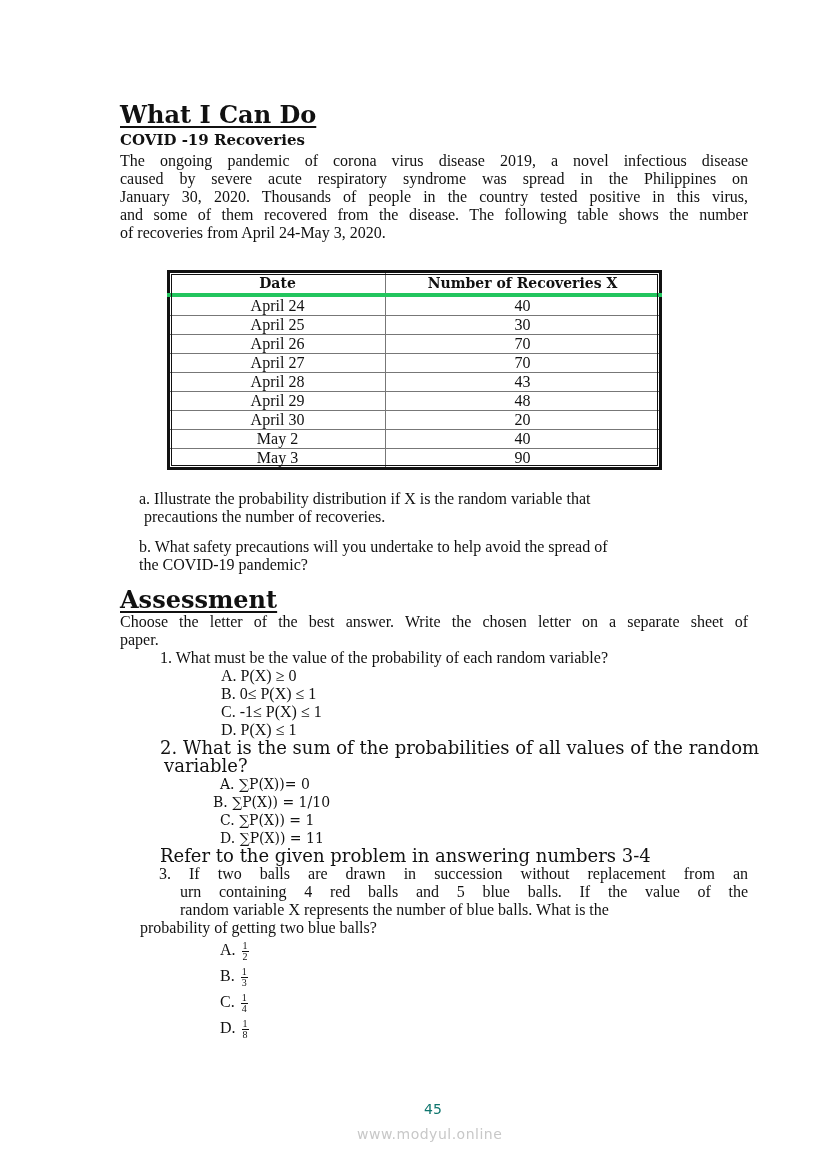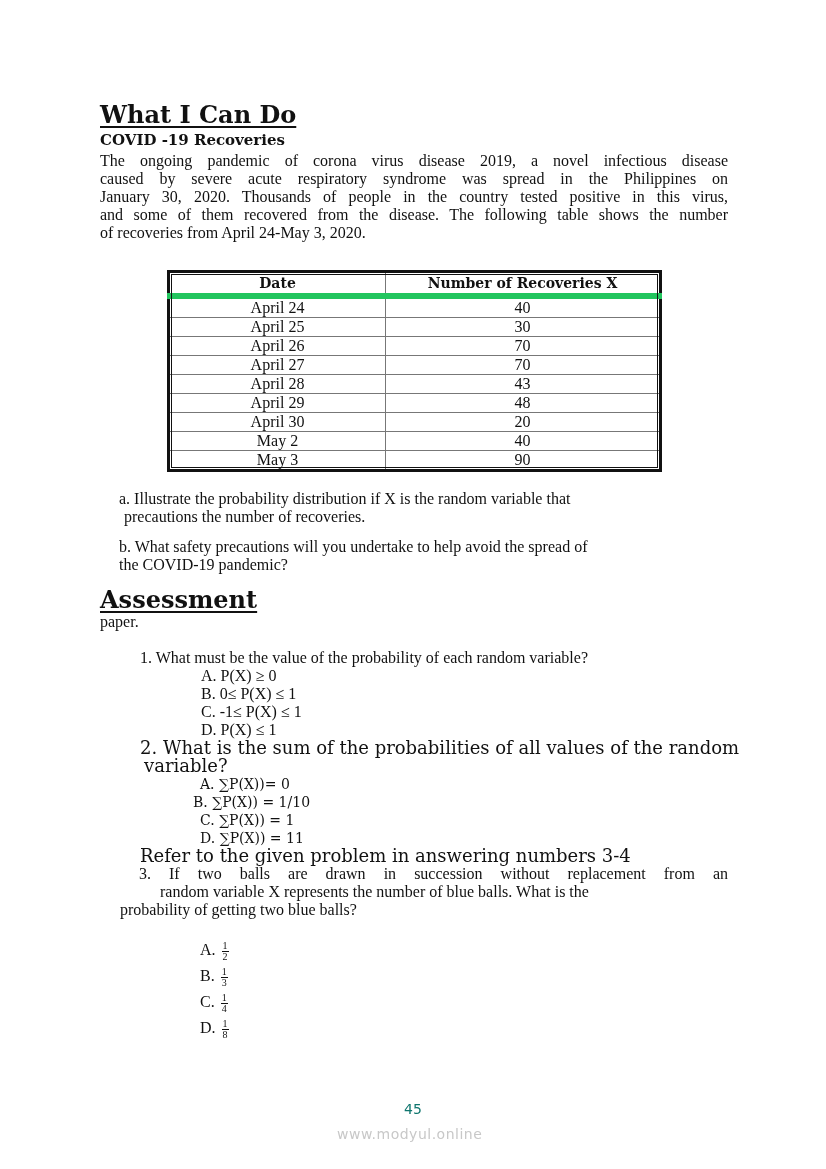--- a/index.html
+++ b/index.html
@@ -1,29 +1,29 @@
 <!DOCTYPE html>
 <html><head>
 <meta charset="utf-8">
 <style>
   html, body { margin: 0; padding: 0; background: #ffffff; }
   body { width: 826px; height: 1169px; position: relative; overflow: hidden;
          font-family: "DejaVu Serif", serif; color: #111; }
   .page { position: absolute; left: 0; top: 0; width: 826px; height: 1169px; }
-  .abs { position: absolute; white-space: nowrap; }
+  .abs { position: absolute; white-space: nowrap; margin-left: 20px; }
   .h1 { font-family: "DejaVu Serif", serif; font-weight: bold; font-size: 24px;
         text-decoration: underline; text-decoration-thickness: 2px; text-underline-offset: 3px; letter-spacing: 0px; }
   .h2 { font-family: "DejaVu Serif", serif; font-weight: bold; font-size: 15px; }
   .body { font-family: "Liberation Serif", serif; font-size: 16px; line-height: 18px; }
   .line-just { display: block; text-align: justify; text-align-last: justify; white-space: normal; }
   .bk { font-family: "DejaVu Serif", serif; font-size: 18px; line-height: 18px; }
   table.rec { position: absolute; left: 167px; top: 270px; width: 495px; border-collapse: collapse;
               border: 3px solid #111; outline: 1px solid #111; outline-offset: -5px; }
   table.rec th, table.rec td { border: 1px solid #777; font-size: 14px; text-align: center; padding: 0; height: 18px; line-height: 18px; }
-  table.rec th { font-family: "DejaVu Serif", serif; font-weight: bold; height: 20px; border-bottom: 6px solid #22c55e; }
+  table.rec th { font-family: "DejaVu Serif", serif; font-weight: bold; height: 20px; border-bottom: 4px solid #22c55e; }
   table.rec td { font-family: "Liberation Serif", serif; font-size: 16px; }
   table.rec th:first-child, table.rec td:first-child { width: 215px; }
   .frac { display: inline-block; vertical-align: middle; text-align: center; font-size: 10px; line-height: 10px; font-family: "Liberation Serif", serif; margin-left: 6px; }
   .frac .num { display: block; border-bottom: 1px solid #111; padding: 0 1px; }
   .frac .den { display: block; }
   .pg { font-family: "DejaVu Sans", sans-serif; font-size: 14px; color: #0f766e; }
   .wm { font-family: "DejaVu Sans", sans-serif; font-size: 14px; color: #c8c8c8; letter-spacing: 0.5px; }
   .math { font-family: "DejaVu Serif", serif; font-size: 14px; }
 </style>
 </head>
@@ -95,20 +95,21 @@
   </div>
 
   <div class="abs body" style="left:119px; top:538px;">
     <div>b. What safety precautions will you undertake to help avoid the spread of</div>
     <div>the COVID-19 pandemic?</div>
   </div>
 
   <div class="abs h1" style="left:100px; top:585px;">Assessment</div>
 
   <div class="abs body" style="left:100px; top:613px; width:628px; white-space:normal;">
+    <span class="line-just">Choose the letter of the best answer. Write the chosen letter on a separate sheet of</span>
     <span style="display:block;">paper.</span>
   </div>
 
   <div class="abs body" style="left:140px; top:649px;">1. What must be the value of the probability of each random variable?</div>
   <div class="abs body" style="left:201px; top:667px;">
     <div>A. P(X) ≥ 0</div>
     <div>B. 0≤ P(X) ≤ 1</div>
     <div>C. -1≤ P(X) ≤ 1</div>
     <div>D. P(X) ≤ 1</div>
   </div>
@@ -121,20 +122,21 @@
     <div style="padding-left:7px;"><span>A.</span> <span>∑P(X))= 0</span></div>
     <div><span>B.</span> <span>∑P(X)) = 1/10</span></div>
     <div style="padding-left:7px;"><span>C.</span> <span>∑P(X)) = 1</span></div>
     <div style="padding-left:7px;"><span>D.</span> <span>∑P(X)) = 11</span></div>
   </div>
 
   <div class="abs bk" style="left:140px; top:847px;">Refer to the given problem in answering numbers 3-4</div>
 
   <div class="abs body" style="left:120px; top:865px; width:608px; white-space:normal;">
     <span class="line-just" style="padding-left:19px;">3. If two balls are drawn in succession without replacement from an</span>
+    <span class="line-just" style="padding-left:40px;">urn containing 4 red balls and 5 blue balls. If the value of the</span>
     <span style="display:block; padding-left:40px;">random variable X represents the number of blue balls. What is the</span>
     <span style="display:block;">probability of getting two blue balls?</span>
   </div>
 
   <div class="abs body" style="left:200px; top:937px; line-height:26px;">
     <div><span>A.</span><span class="frac"><span class="num">1</span><span class="den">2</span></span></div>
     <div><span>B.</span><span class="frac"><span class="num">1</span><span class="den">3</span></span></div>
     <div><span>C.</span><span class="frac"><span class="num">1</span><span class="den">4</span></span></div>
     <div><span>D.</span><span class="frac"><span class="num">1</span><span class="den">8</span></span></div>
   </div>

